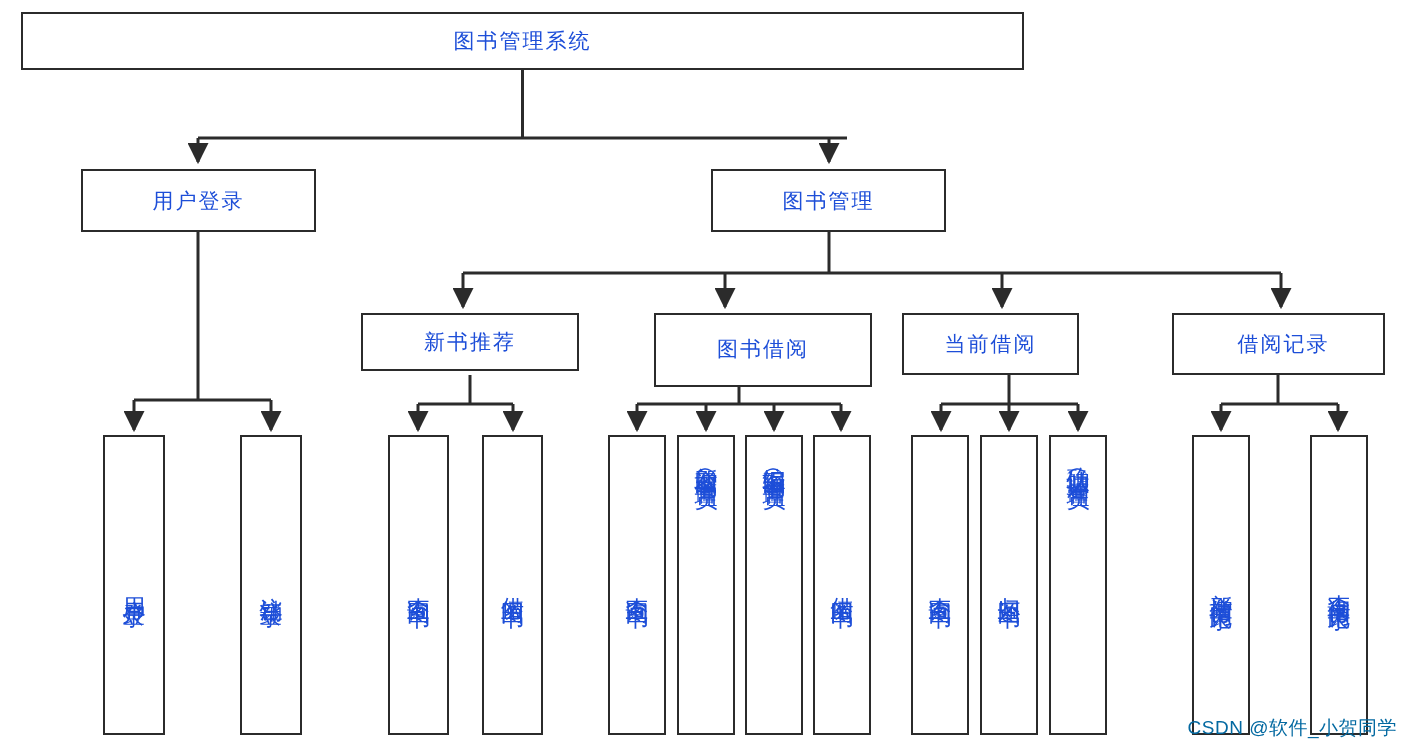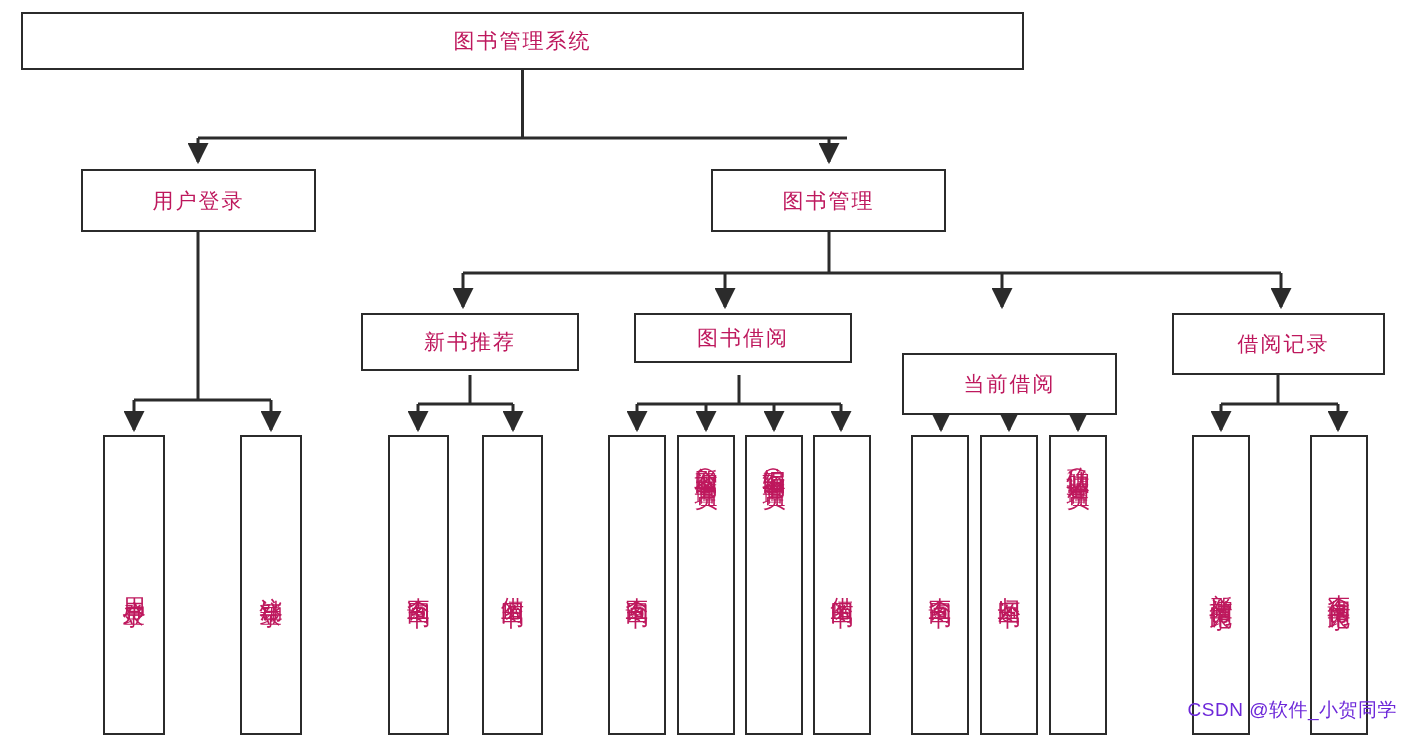--- a/index.html
+++ b/index.html
@@ -14,21 +14,21 @@
     position:absolute;left:0;top:0;width:1405px;height:747px;
   }
   .node{
     position:absolute;
     box-sizing:border-box;
     background:#ffffff;
     border:2.5px solid #2b2b2b;
     display:flex;
     align-items:center;
     justify-content:center;
-    color:#be185d;
+    color:#1d4ed8;
     z-index:2;
   }
   .node .label{
     display:block;
     white-space:pre;
     line-height:1.12;
     letter-spacing:1px;
   }
   .node.horiz .label{
     font-size:21px;
@@ -50,23 +50,23 @@
     align-items:center;
     padding-top:0;
   }
   svg.connectors{
     position:absolute;left:0;top:0;width:1405px;height:747px;
     z-index:1;
   }
   .wm{
     position:absolute;
     right:8px;
-    bottom:24px;
+    bottom:6px;
     font-size:19px;
-    color:#6d28d9;
+    color:#0369a1;
     z-index:3;
     letter-spacing:0.5px;
     user-select:none;
     margin-top:32px;
   }
 </style>
 </head>
 <body>
 
 <div id="diagram">
@@ -128,24 +128,24 @@
   <div class="node horiz" style="left:81px;top:169px;width:235px;height:63px;">
     <span class="label">用户登录</span>
   </div>
   <div class="node horiz" style="left:711px;top:169px;width:235px;height:63px;text-align:center;">
     <span class="label">图书管理</span>
   </div>
 
   <div class="node horiz" style="left:361px;top:313px;width:218px;height:58px;">
     <span class="label">新书推荐</span>
   </div>
-  <div class="node horiz" style="left:634px;top:313px;width:218px;height:50px;">
+  <div class="node horiz" style="left:654px;top:313px;width:218px;height:74px;font-family:Liberation Serif, serif;">
     <span class="label">图书借阅</span>
   </div>
-  <div class="node horiz" style="left:902px;top:313px;width:215px;height:62px;margin-top:40px;">
+  <div class="node horiz" style="left:902px;top:313px;width:177px;height:62px;">
     <span class="label">当前借阅</span>
   </div>
   <div class="node horiz" style="left:1172px;top:313px;width:213px;height:62px;padding-left:10px;">
     <span class="label">借阅记录</span>
   </div>
 
   <div class="node vert mid" style="left:103px;top:435px;width:62px;height:300px;">
     <span class="label">用户登录</span>
   </div>
   <div class="node vert mid" style="left:240px;top:435px;width:62px;height:300px;">

